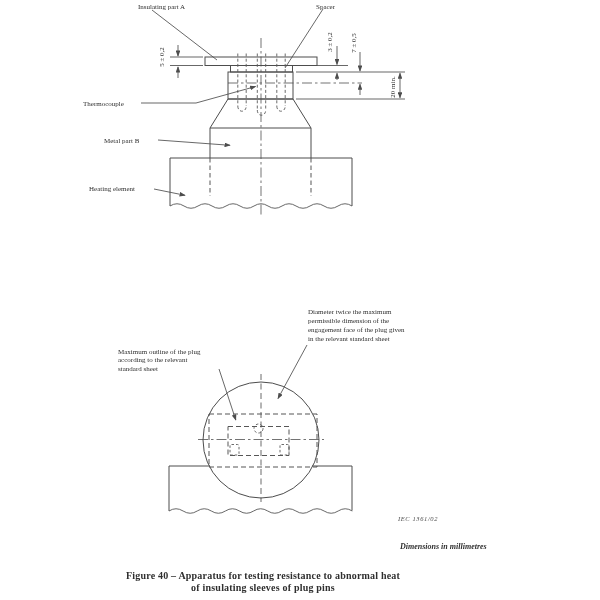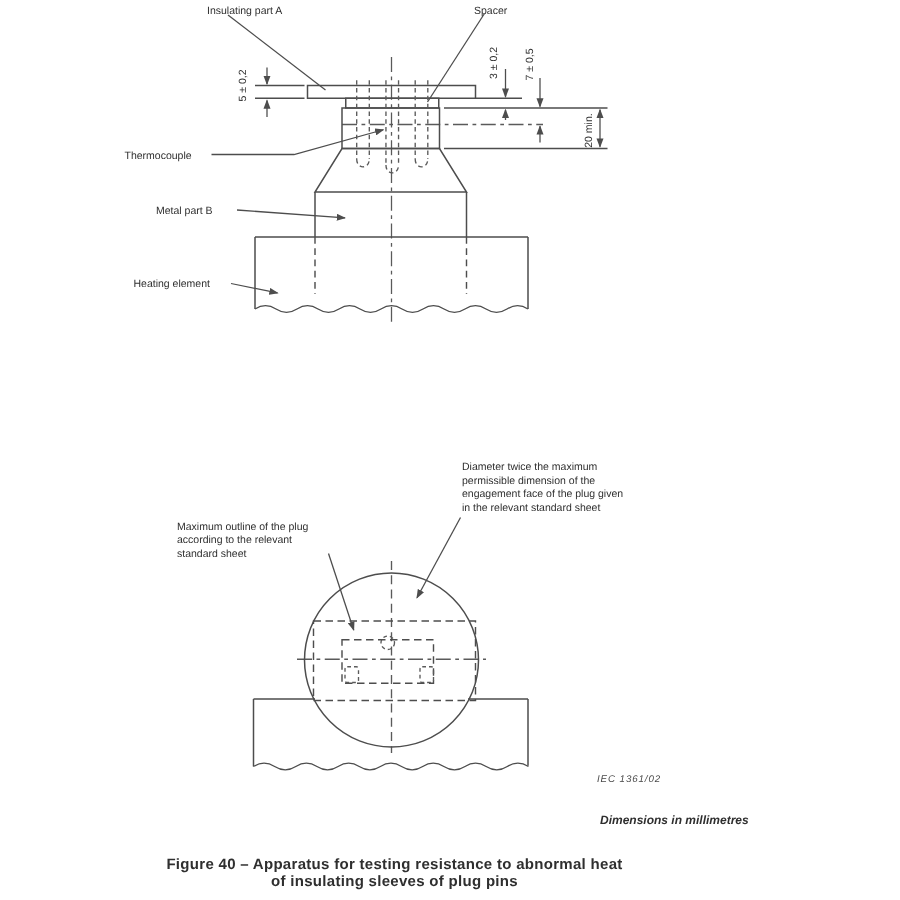--- a/index.html
+++ b/index.html
@@ -1,17 +1,17 @@
 <!DOCTYPE html>
 <html><head>
 <meta charset="utf-8">
 <style>
   html,body{margin:0;padding:0;background:#ffffff;}
   .page{position:relative;width:524px;height:600px;background:#ffffff;overflow:hidden;
-        font-family:Liberation Sans, sans-serif;}
+        font-family:Liberation Serif, serif;}
   svg{position:absolute;left:0;top:0;}
   svg .ln{stroke:#4d4d4d;stroke-width:1;fill:none;}
   svg .thin{stroke:#4d4d4d;stroke-width:0.85;fill:none;}
   svg .dashpin{stroke:#5a5a5a;stroke-width:0.9;fill:none;stroke-dasharray:3,2.2;}
   svg .dashmed{stroke:#4d4d4d;stroke-width:0.95;fill:none;stroke-dasharray:5,3;}
   svg .dashhid{stroke:#4d4d4d;stroke-width:0.95;fill:none;stroke-dasharray:4.5,3;}
   svg .cline{stroke:#5a5a5a;stroke-width:0.85;fill:none;stroke-dasharray:10,3,2.5,3;}
   svg .cdash{stroke:#5a5a5a;stroke-width:0.9;fill:none;stroke-dasharray:6,3.5;}
   svg .tiny{stroke:#5a5a5a;stroke-width:0.9;fill:none;stroke-dasharray:2.5,2;}
   svg text{fill:#2f2f2f;}

